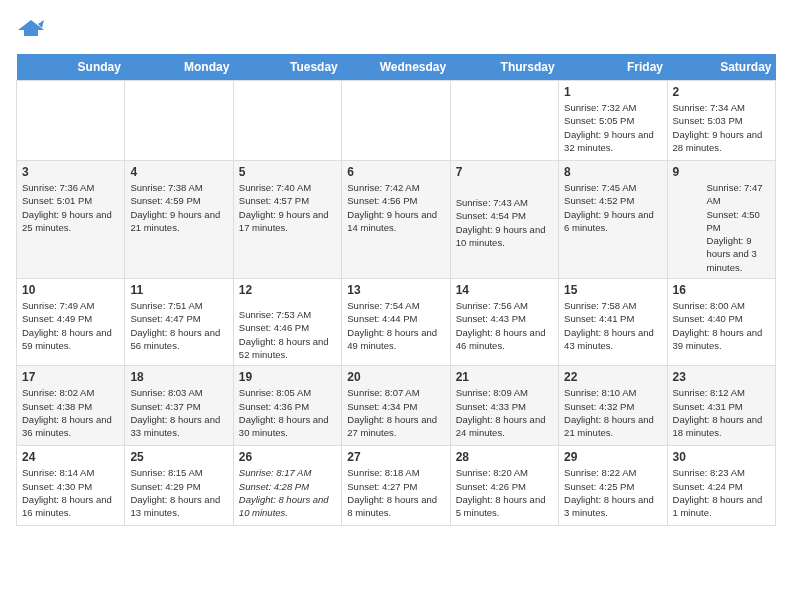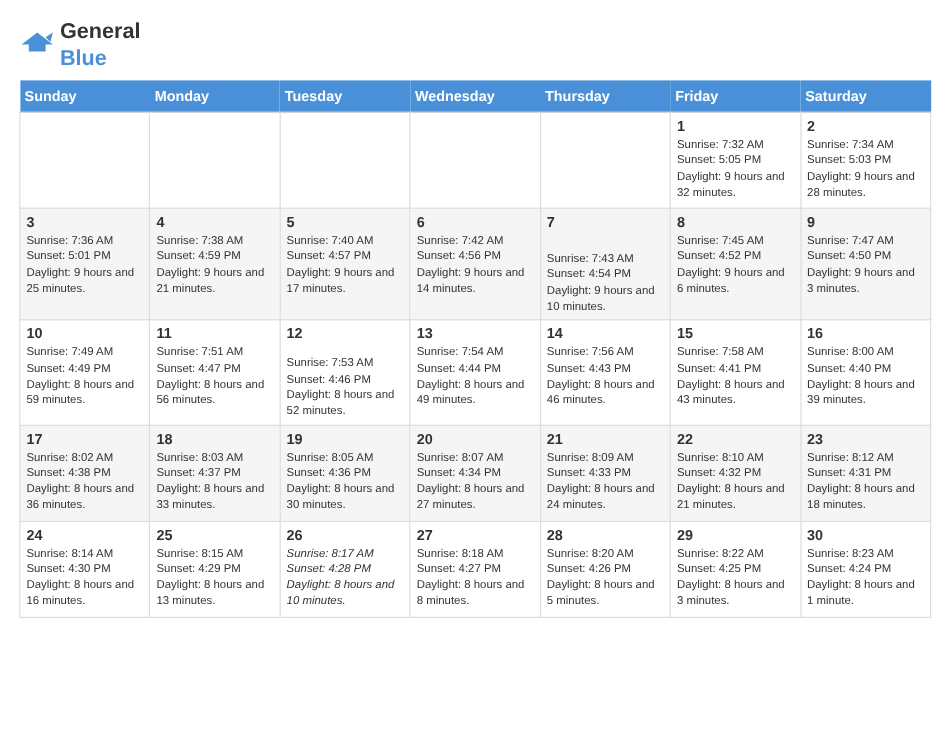--- a/index.html
+++ b/index.html
@@ -46,21 +46,21 @@
     }
     .calendar {
       width: 100%;
       border-collapse: collapse;
       font-size: 10.5px;
     }
     .calendar th {
       background-color: #4a90d9;
       color: white;
       padding: 6px 4px;
-      text-align: left;
+      text-align: right;
       font-weight: bold;
       font-size: 12px;
       margin-top: 21px;
     }
     .calendar td {
       border: 1px solid #ddd;
       vertical-align: top;
       padding: 4px 5px;
       width: calc(100% / 7);
       height: 80px;
@@ -89,24 +89,20 @@
   </style>
 </head>
 <body>
 
 <div class="header-section">
   <div class="logo">
     <svg class="logo-bird" viewBox="0 0 30 30">
       <polygon points="15,4 28,14 22,14 22,20 8,20 8,14 2,14" fill="#4a90d9"></polygon>
       <polygon points="22,8 28,4 26,12" fill="#4a90d9"></polygon>
     </svg>
-    <div class="logo-text">
-      <div>General</div>
-      <div style="color:#4a90d9">Blue</div>
-    </div>
   </div>
   <div class="title-section">
     <div class="month-title"></div>
     <div class="subtitle"></div>
   </div>
 </div>
 
 <table class="calendar">
   <thead>
     <tr>
@@ -171,21 +167,21 @@
 Daylight: 9 hours and 10 minutes.</div>
         </td>
         <td>
           <div class="day-number">8</div>
           <div class="day-info" style="white-space: pre-line;">Sunrise: 7:45 AM
 Sunset: 4:52 PM
 Daylight: 9 hours and 6 minutes.</div>
         </td>
         <td>
           <div class="day-number">9</div>
-          <div class="day-info" style="white-space: pre-line;">Sunrise: 7:47 AM
+          <div class="day-info" style="white-space: pre-line; margin-left: 34px;">Sunrise: 7:47 AM
 Sunset: 4:50 PM
 Daylight: 9 hours and 3 minutes.</div>
         </td>
       </tr>
       <tr>
         <td>
           <div class="day-number">10</div>
           <div class="day-info" style="white-space: pre-line;">Sunrise: 7:49 AM
 Sunset: 4:49 PM
 Daylight: 8 hours and 59 minutes.</div>

